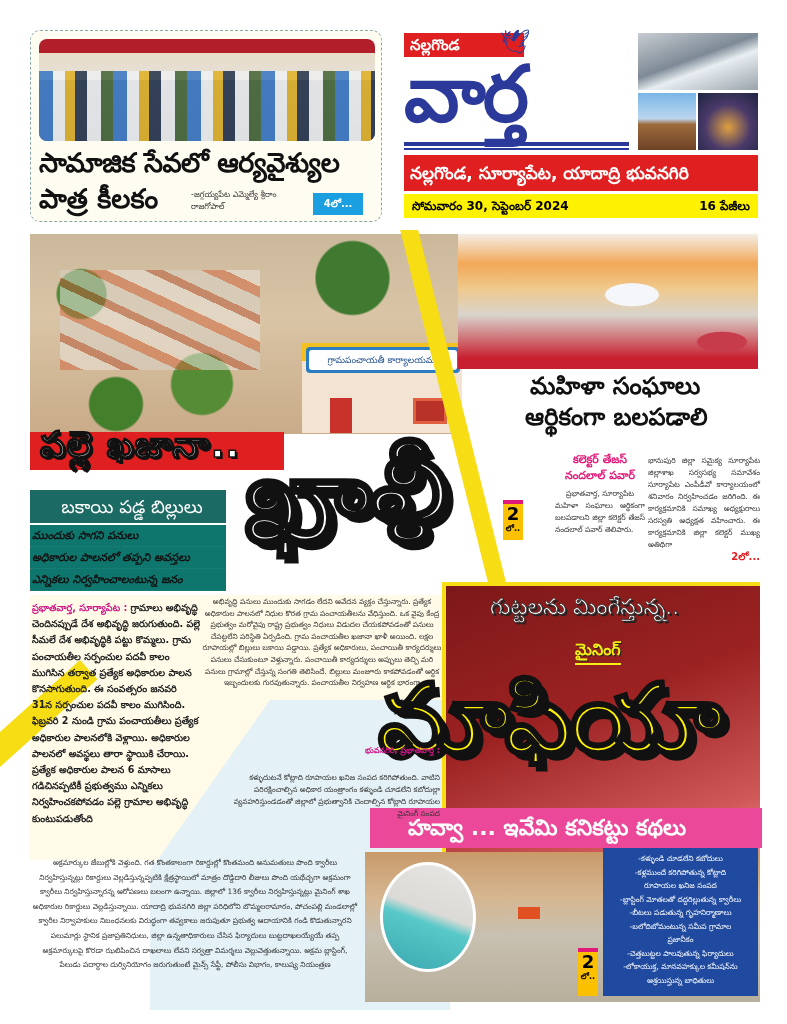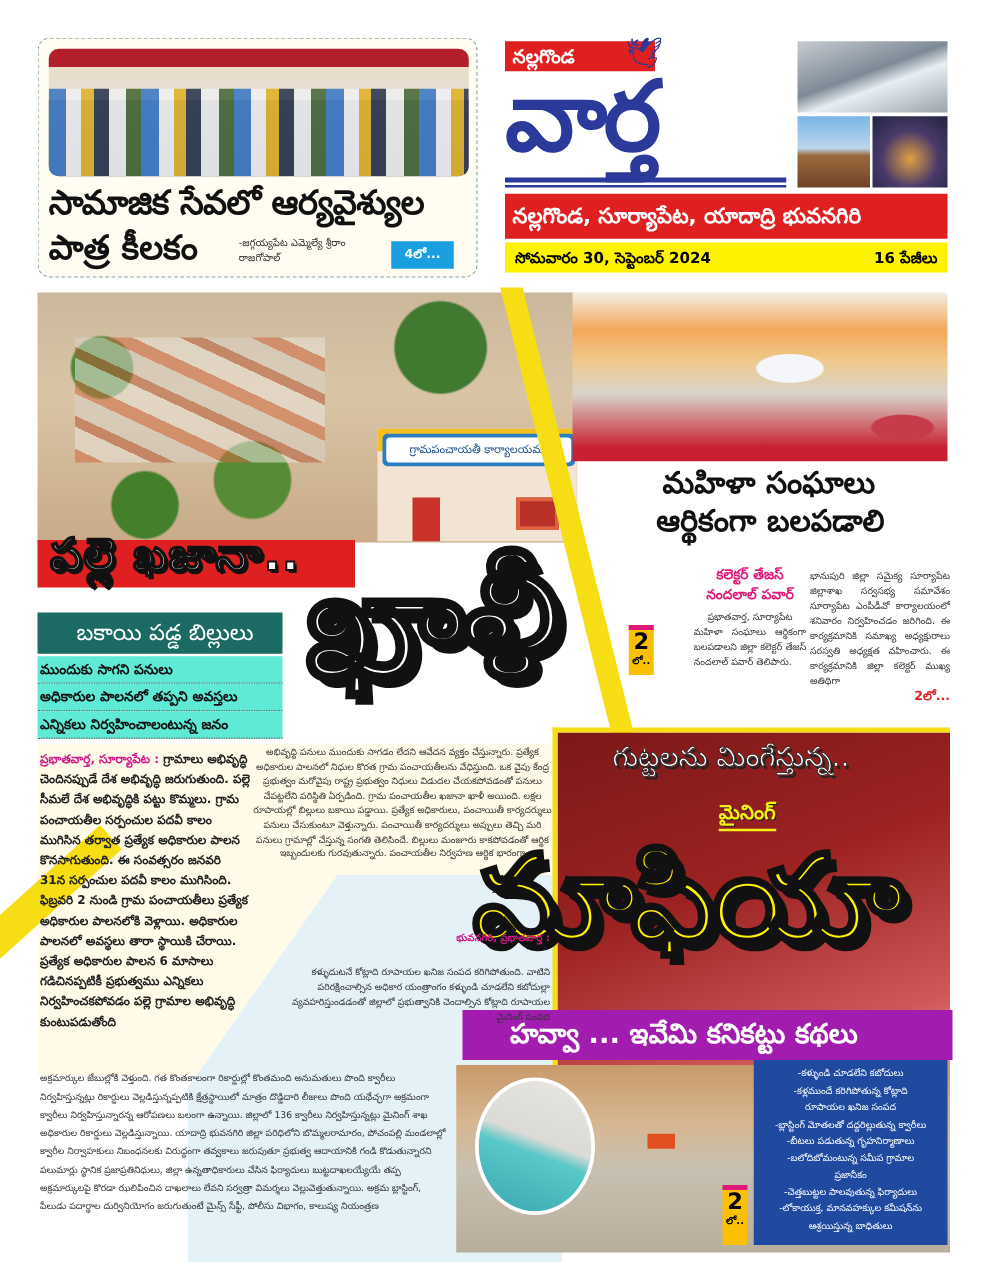--- a/index.html
+++ b/index.html
@@ -45,21 +45,21 @@
   .gp-door { left: 330px; top: 398px; width: 22px; height: 35px; background: #c8322a; }
   .gp-window { left: 413px; top: 398px; width: 34px; height: 26px; background: #b8322a; border: 3px solid #e06040; }
 
   .kicker-red { left: 30px; top: 432px; width: 254px; height: 38px; background: #e02020; }
   .kicker-text { left: 40px; top: 424px; font-size: 36px; font-weight: bold; color: #fff; -webkit-text-stroke: 1.5px #111; text-shadow: 2px 2px 0 #111; letter-spacing: 1px; white-space: nowrap; }
 
   .khali { left: 245px; top: 440px; font-size: 118px; font-weight: bold; color: #fff; -webkit-text-stroke: 4px #111; text-shadow: 6px 6px 0 #111; line-height: 120px; letter-spacing: -4px; }
 
   .teal-bar { left: 30px; top: 490px; width: 196px; height: 33px; background: #1b6a63; color: #fff; font-size: 18px; line-height: 33px; padding-left: 8px; white-space: nowrap; text-align: center; }
   .bullets { left: 30px; top: 525px; width: 196px; }
-  .bullet { font-size: 11px; font-weight: bold; color: #111; height: 22px; line-height: 22px; border-bottom: 1px dotted #666; background: #5eead4; padding-left: 2px; white-space: nowrap; overflow:hidden; }
+  .bullet { font-size: 11px; font-weight: bold; color: #111; height: 22px; line-height: 22px; border-bottom: 1px dotted #666; background: #0f766e; padding-left: 2px; white-space: nowrap; overflow:hidden;font-style:italic; }
 
   .pg-badge { width: 20px; height: 40px; background: #fbc000; border-top: 4px solid #e0187a; text-align: center; font-weight: bold; }
   .pg-badge .n { font-size: 18px; line-height: 20px; }
   .pg-badge .s { font-size: 8px; }
 
   
   .rt-photo { left: 458px; top: 234px; width: 300px; height: 135px;
     background:
       radial-gradient(ellipse at 58% 45%, #f4f6fa 0 26px, transparent 28px),
       radial-gradient(ellipse at 88% 80%, #c63c4a 0 24px, transparent 26px),
@@ -74,41 +74,41 @@
   .small { font-size: 7.5px; color: #333; line-height: 12px; }
   .col-right { left: 648px; top: 455px; width: 112px; text-align: justify; }
   .more-red { color: #e02020; font-weight: bold; font-size: 10px; text-align: right; }
 
   
   .mining-bg { left: 442px; top: 582px; width: 318px; height: 270px;
     background: linear-gradient(160deg, #7d1818 0%, #9c2222 45%, #d05858 85%, #e88c8c 100%); border-left: 4px solid #f6dd14; border-top: 4px solid #f6dd14; }
   .mining-head { left: 490px; top: 594px; font-size: 22px; font-weight: normal; color: #fff; -webkit-text-stroke: .6px #222; text-shadow: 2px 2px 0 #222; white-space: nowrap; }
   .mining-sub { left: 575px; top: 640px; font-size: 16px; font-weight: bold; color: #f6ee14; text-shadow: 1px 1px 0 #222; border-bottom: 2px solid #f6ee14; }
   .mafia { left: 378px; top: 664px; font-size: 96px; font-weight: bold; color: #fff200; -webkit-text-stroke: 3px #111; text-shadow: 6px 6px 0 #111; white-space: nowrap; letter-spacing: -3px; line-height: 110px; }
-  .purple-bar { left: 370px; top: 808px; width: 392px; height: 40px; background: #a21caf; color: #fff; font-size: 22px; font-weight: bold; line-height: 40px; padding-left: 38px; white-space: nowrap; }
+  .purple-bar { left: 370px; top: 808px; width: 392px; height: 40px; background: #ec4899; color: #fff; font-size: 22px; font-weight: bold; line-height: 40px; padding-left: 38px; white-space: nowrap; }
 
   .quarry { left: 365px; top: 852px; width: 395px; height: 150px;
     background: linear-gradient(180deg, #c89a6a 0%, #d6b690 30%, #c8c0b0 55%, #b8ae9c 100%); }
   .quarry-circle { left: 380px; top: 862px; width: 96px; height: 110px; border-radius: 50%; border: 3px solid #fff;
     background: linear-gradient(200deg, #e8e6e2 0%, #dcdad6 45%, #58c8c8 55%, #3aa8b0 100%); }
   .excavator { left: 518px; top: 907px; width: 22px; height: 12px; background: #e05020; }
   .blue-box { left: 603px; top: 848px; width: 155px; height: 148px; background: #1f4aa0; padding: 4px 3px; }
   .blue-item { font-size: 7.5px; color: #fff; text-align: center; line-height: 13.5px; white-space: nowrap; }
 
   
   .cream-bg { left: 30px; top: 595px; width: 420px; height: 265px; background: #fffbe8; }
   .blue-light { left: 150px; top: 700px; width: 300px; height: 310px; background: #e4f1f6; clip-path: polygon(40% 0, 100% 0, 100% 100%, 0 100%, 0 55%); }
   .diag-stripe { left: 80px; top: 660px; width: 26px; height: 330px; background: #f6dd14; transform: rotate(48deg); transform-origin: top left; }
 
   .lead-body { left: 32px; top: 600px; width: 168px; font-size: 9.6px; font-weight: bold; color: #222; line-height: 16.2px; }
   .lead-body .dateline { color: #d0188a; }
   .mid-body { left: 175px; top: 602px; width: 265px; font-size: 7.4px; color: #333; line-height: 11.6px; text-align: center; }
   .bhuv-head { left: 320px; top: 744px; width: 120px; text-align: right; font-size: 8px; font-weight: bold; color: #d0188a; line-height: 13px; }
   .bhuv-body { left: 230px; top: 772px; width: 210px; font-size: 7.4px; color: #333; line-height: 12px; text-align: right; }
-  .bottom-body { left: 32px; top: 856px; width: 326px; font-size: 7.4px; color: #333; line-height: 14.6px; text-align: left; }
+  .bottom-body { left: 32px; top: 856px; width: 326px; font-size: 7.4px; color: #333; line-height: 14.6px; text-align: center; }
 </style>
 </head>
 <body>
 
 <div class="abs promo">
   <div class="abs promo-photo">
       <div class="promo-people"></div>
     </div>
   <div class="abs promo-head1">సామాజిక సేవలో ఆర్యవైశ్యుల</div>
   <div class="abs promo-head2">పాత్ర కీలకం</div>

